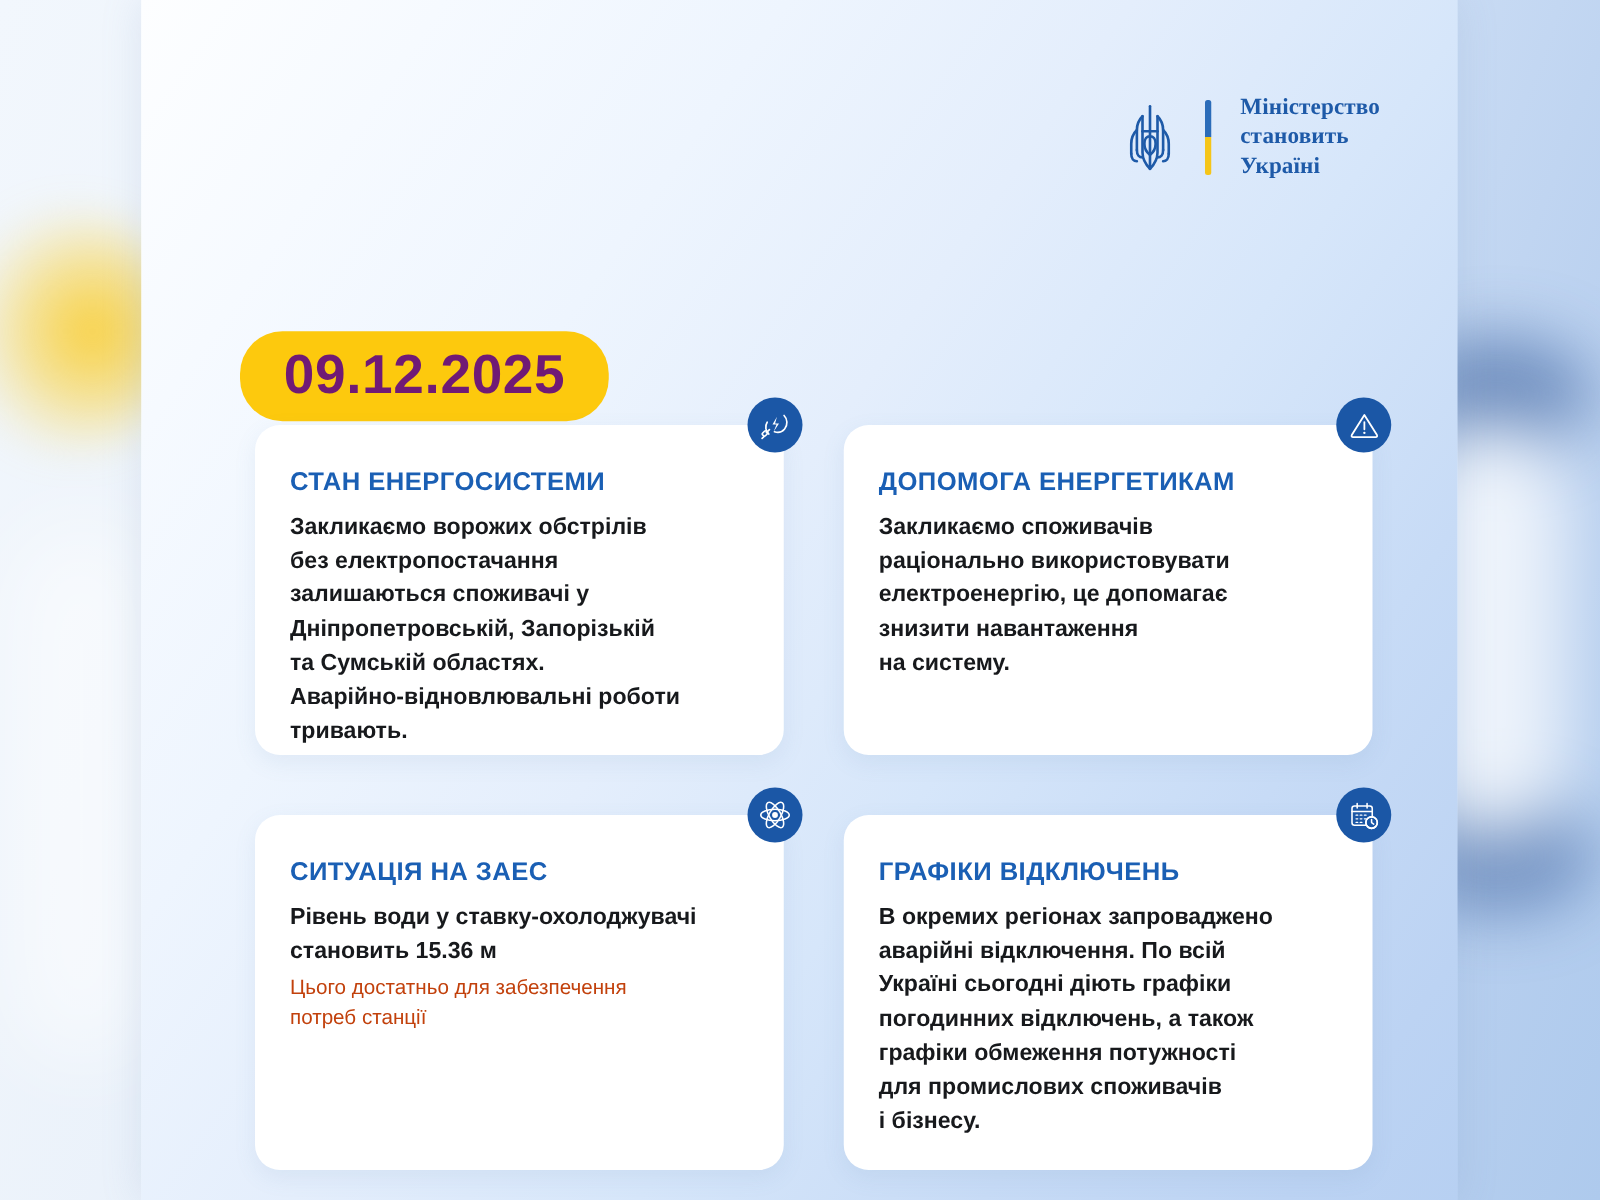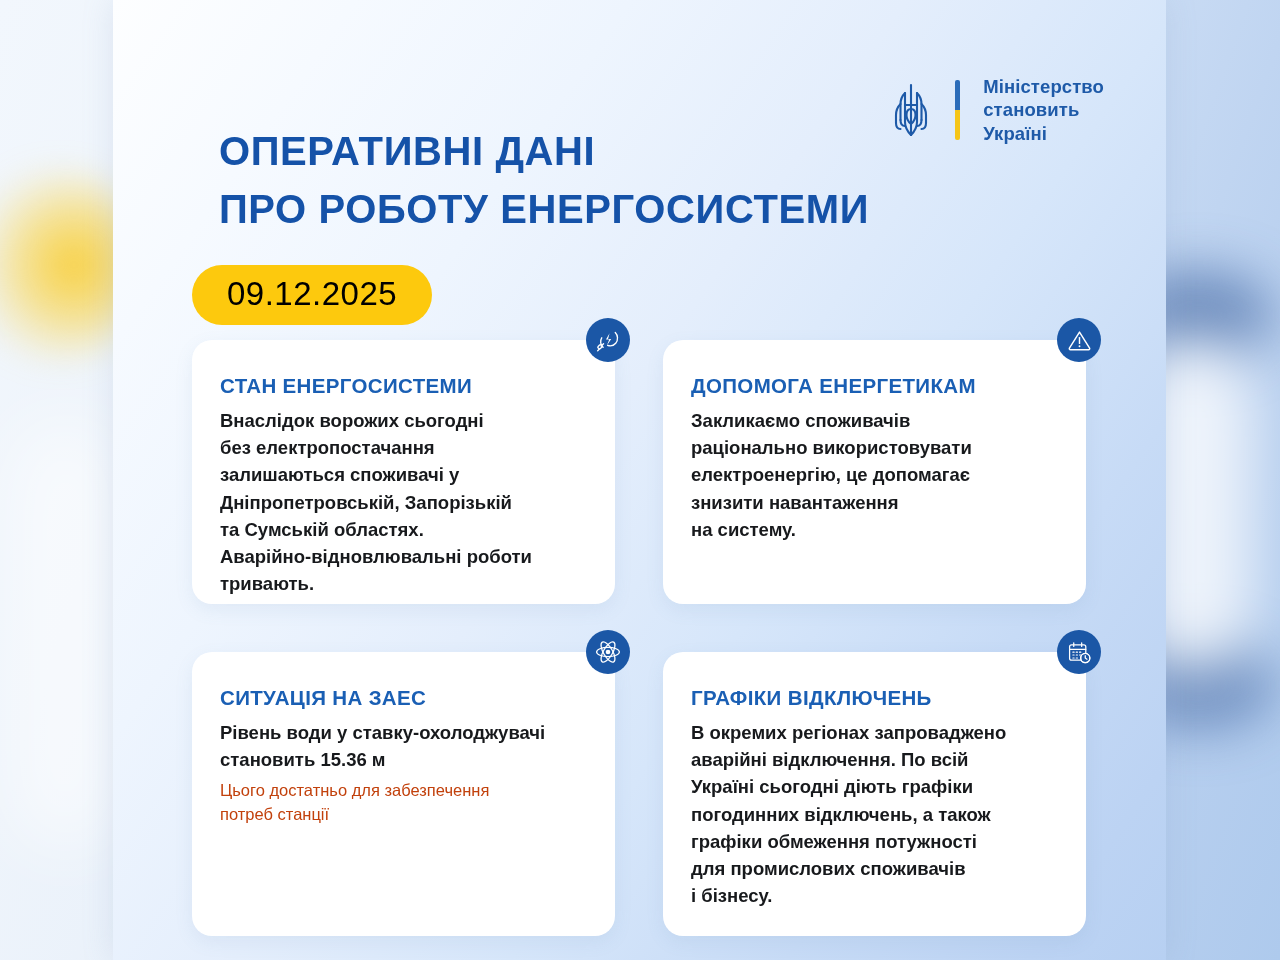--- a/index.html
+++ b/index.html
@@ -103,20 +103,21 @@
   }
 
   
   .ministry-logo {
     position: absolute;
     right: 62px;
     top: 75px;
     display: flex;
     align-items: center;
     gap: 23px;
+    font-family: Liberation Serif, serif;
   }
   .trident-wrap { width: 42px; height: 62px; }
   .logo-divider {
     width: 5px;
     height: 60px;
     border-radius: 2px;
     background: linear-gradient(to bottom, #2b6cb9 0%, #2b6cb9 50%, #f5c518 50%, #f5c518 100%);
   }
   .logo-text {
     font-size: 18.5px;
@@ -139,33 +140,33 @@
     letter-spacing: .6px;
     line-height: 1.45;
     text-transform: uppercase;
   }
 
   .date-badge {
     position: absolute;
     left: 79px;
     top: 265px;
     background: #fdc90d;
-    color: #000000;
-    font-size: 33px;
-    font-weight: 400;
+    color: #701a75;
+    font-size: 44px;
+    font-weight: 700;
     letter-spacing: .5px;
     padding: 10px 35px 12px 35px;
     border-radius: 34px;
     display: inline-block;
   }
 
   
   .cards {
     position: absolute;
-    left: 79px;
+    left: 91px;
     top: 340px;
     width: 900px;
     display: grid;
     grid-template-columns: 423px 423px;
     column-gap: 47px;
     row-gap: 32px;
     gap: 48px;
   }
   .card {
     position: relative;
@@ -251,44 +252,40 @@
         </svg>
       </span>
       <span class="logo-divider"></span>
       <div class="logo-text">
         <div>Міністерство</div>
         <div>становить</div>
         <div>Україні</div>
       </div>
     </div>
 
-    <div class="title-block">
-      <div class="title-line">ОПЕРАТИВНІ ДАНІ</div>
-      <div class="title-line">ПРО РОБОТУ ЕНЕРГОСИСТЕМИ</div>
-    </div>
 
     <div class="date-badge">09.12.2025</div>
 
     <div class="cards">
 
       <div class="card card-1">
         <span class="card-icon">
           <svg viewBox="0 0 30 30" width="27" height="27" aria-hidden="true">
             <g fill="none" stroke="#ffffff" stroke-width="1.5" stroke-linecap="round" stroke-linejoin="round">
               <path d="M22.5 6 C25.5 9 26 14.5 23 18 C20.5 21 17 21.5 14 20.5"></path>
               <path d="M9 22.5 C6.2 20 5.2 15.5 7.5 12"></path>
               <path d="M16.2 7 L12.2 14 L15.8 14 L13.2 20.5 L18 13.2 L14.5 13.2 Z" fill="#ffffff" stroke="none"></path>
               <path d="M9.5 18.5 L6.8 21.2"></path>
               <rect x="3.2" y="20.3" width="4.6" height="3.4" rx="1.2" transform="rotate(-45 5.5 22)"></rect>
               <path d="M4.6 24.8 L3 26.4"></path>
             </g>
           </svg>
         </span>
         <h2 class="card-title">СТАН ЕНЕРГОСИСТЕМИ</h2>
-        <p class="card-body"> Внаслідок ворожих сьогодні
+        <p class="card-body"> Закликаємо ворожих обстрілів
 без електропостачання
 залишаються споживачі у
 Дніпропетровській, Запорізькій
 та Сумській областях.
 Аварійно-відновлювальні роботи
 тривають.</p>
       </div>
 
       <div class="card card-2">
         <span class="card-icon">

